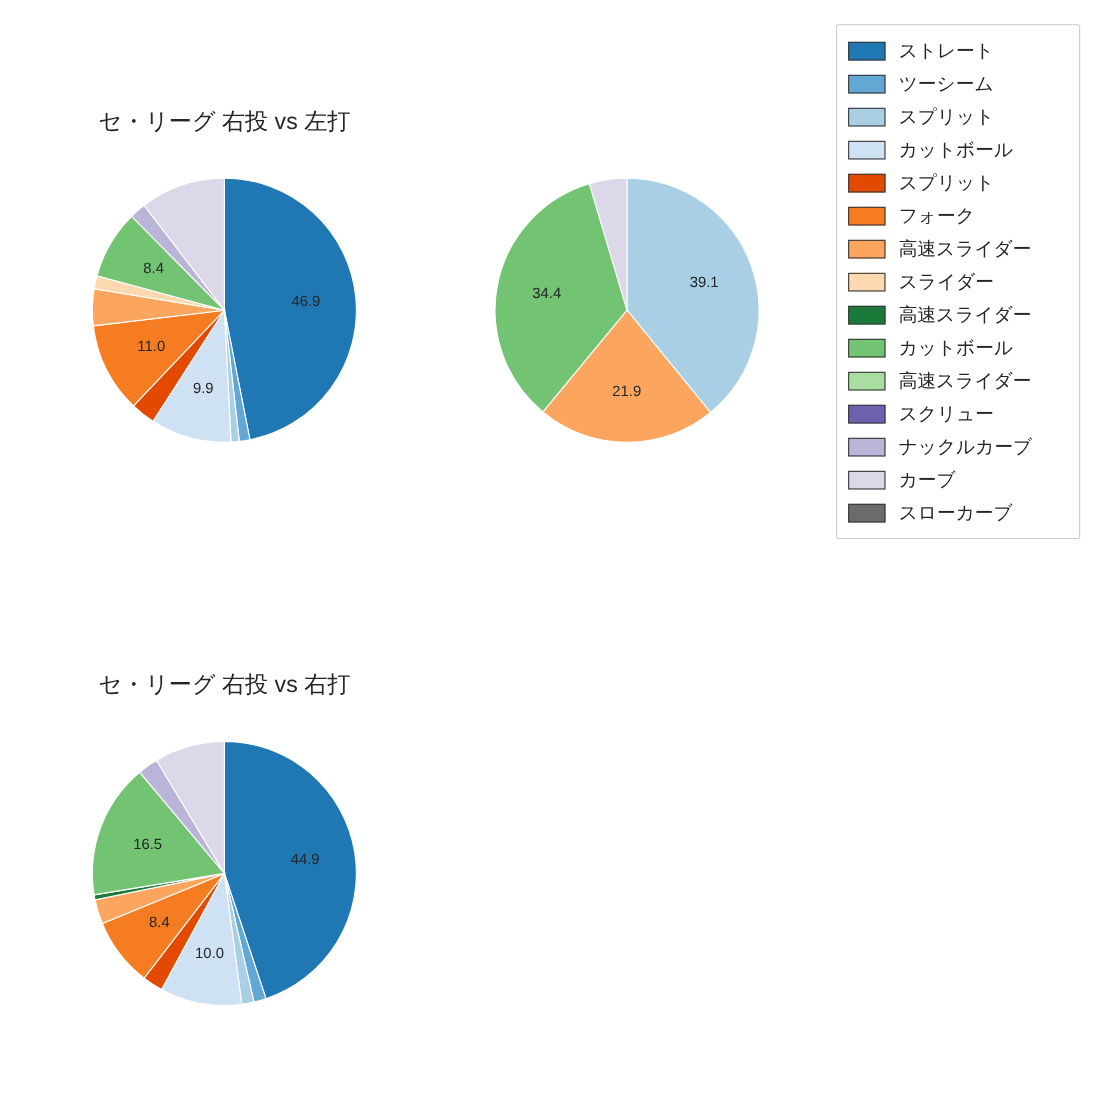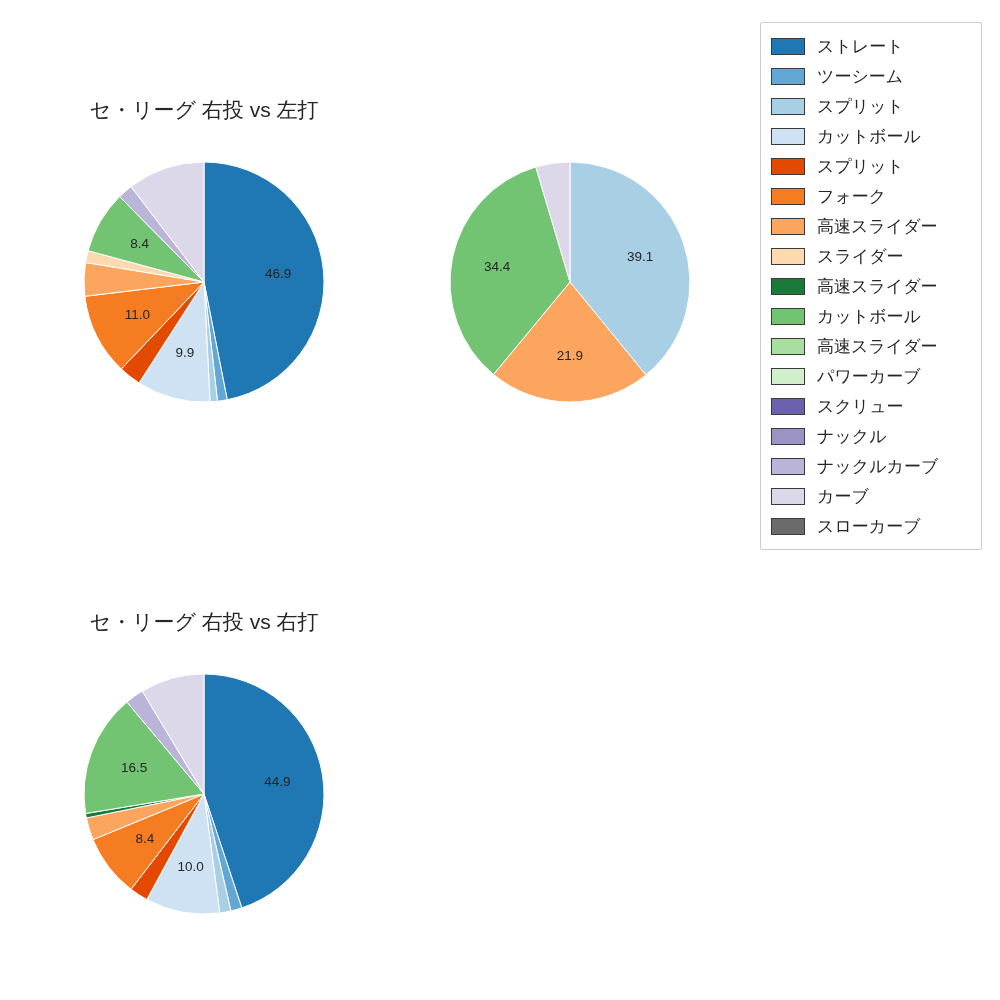--- a/index.html
+++ b/index.html
@@ -186,32 +186,24 @@
       </div>
       <div class="legend-row">
         <span class="legend-swatch" style="background: rgb(114, 196, 114);"></span>
         <span class="legend-label">カットボール</span>
       </div>
       <div class="legend-row">
         <span class="legend-swatch" style="background: rgb(168, 223, 161);"></span>
         <span class="legend-label">高速スライダー</span>
       </div>
       <div class="legend-row">
-        <span class="legend-swatch" style="background: rgb(210, 239, 203);"></span>
-        <span class="legend-label">パワーカーブ</span>
-      </div>
-      <div class="legend-row">
         <span class="legend-swatch" style="background: rgb(107, 97, 172);"></span>
         <span class="legend-label">スクリュー</span>
       </div>
       <div class="legend-row">
-        <span class="legend-swatch" style="background: rgb(154, 147, 196);"></span>
-        <span class="legend-label">ナックル</span>
-      </div>
-      <div class="legend-row">
         <span class="legend-swatch" style="background: rgb(185, 180, 216);"></span>
         <span class="legend-label">ナックルカーブ</span>
       </div>
       <div class="legend-row">
         <span class="legend-swatch" style="background: rgb(220, 216, 234);"></span>
         <span class="legend-label">カーブ</span>
       </div>
       <div class="legend-row">
         <span class="legend-swatch" style="background: rgb(107, 107, 107);"></span>
         <span class="legend-label">スローカーブ</span>

